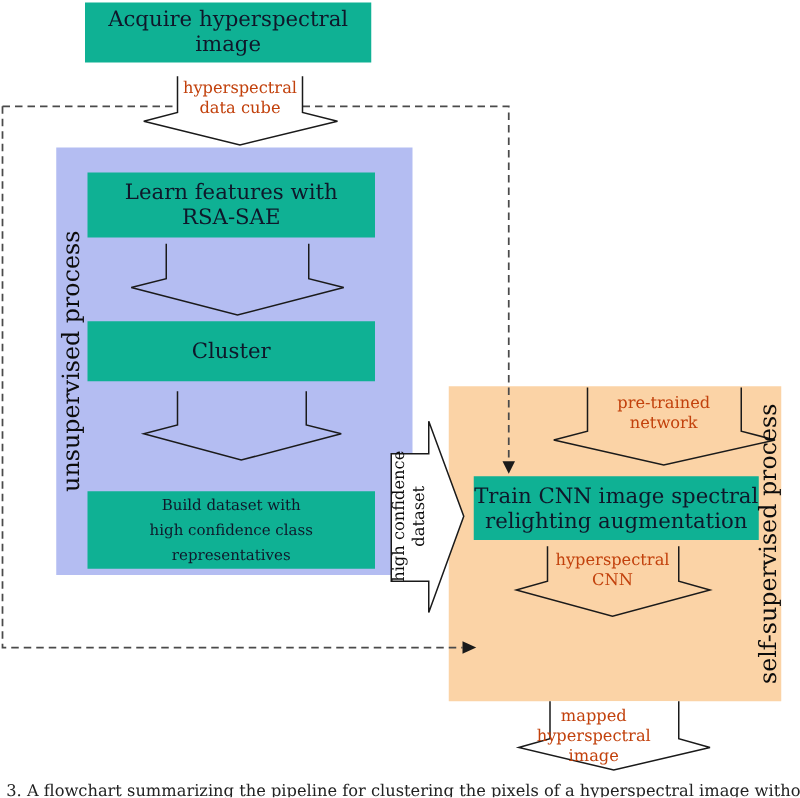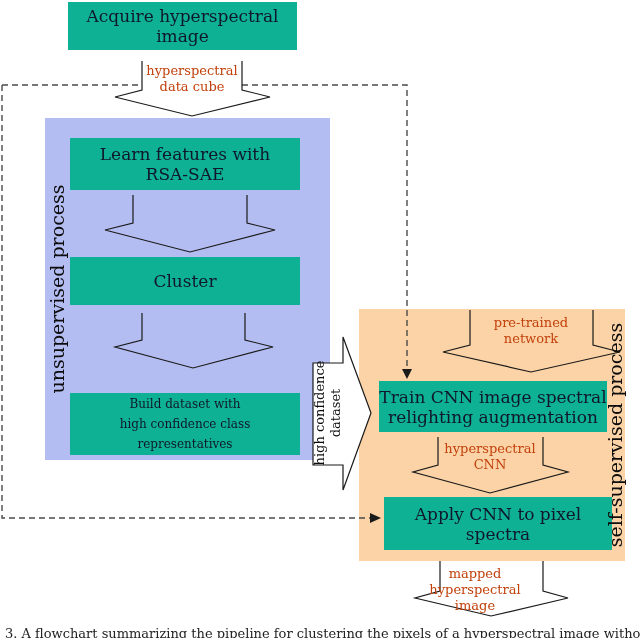--- a/index.html
+++ b/index.html
@@ -74,23 +74,20 @@
   </div>
   <div class="node" style="left:70px;top:378px;width:230px;height:62px;background:#0fb194;font-size:12px;line-height:20px;margin-top:15px;">
     <span>Build dataset with
 high confidence class
 representatives</span>
   </div>
   <div class="node" style="left:379px;top:381px;width:228px;height:51px;background:#0fb194;">
     <span>Train CNN image spectral
 relighting augmentation</span>
   </div>
-  <div class="node" style="left:384px;top:497px;width:228px;height:53px;background:#0fb194;">
-    <span>Apply CNN to pixel spectra</span>
-  </div>
 
   <div class="albl" style="left:112px;top:63px;width:160px;">hyperspectral
 data cube</div>
   <div class="albl" style="left:451px;top:315px;width:160px;">pre-trained
 network</div>
   <div class="albl" style="left:410px;top:441px;width:160px;">hyperspectral
 CNN</div>
   <div class="albl" style="left:395px;top:566px;width:160px;">mapped
 hyperspectral
 image</div>

